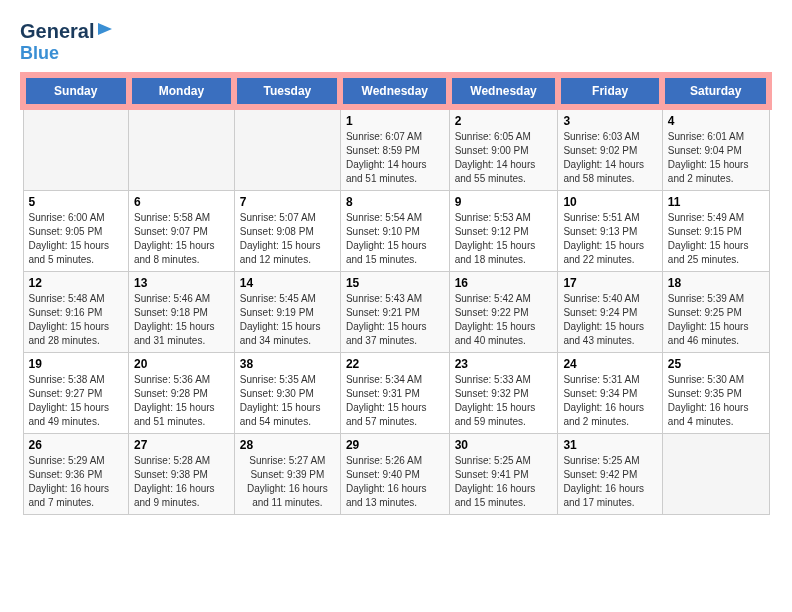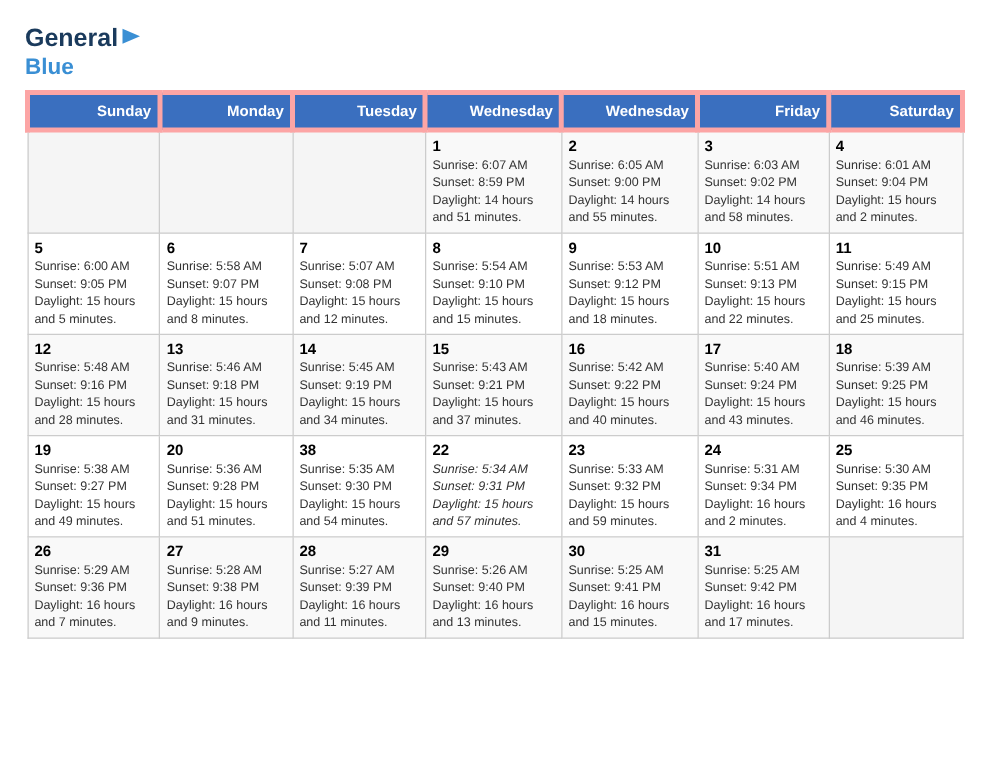--- a/index.html
+++ b/index.html
@@ -48,25 +48,25 @@
       color: #333;
     }
     table {
       width: 100%;
       border-collapse: collapse;
       font-size: 10.5px;
     }
     thead tr th {
       background-color: #3a6fbf;
       color: #fff;
-      text-align: right;
+      text-align: center;
       padding: 6px 5px;
       font-size: 12px;
       font-weight: bold;
-      border: 4px solid #fca5a5;
+      border: 6px solid #fca5a5;
     }
     tbody tr td {
       vertical-align: top;
       padding: 4px 5px;
       border: 1px solid #ccc;
       width: 113px;
       min-height: 80px;
       background: #fff;
     }
     tbody tr:nth-child(odd) td {
@@ -246,21 +246,21 @@
 Daylight: 15 hours and 51 minutes.</div>
         </td>
         <td>
           <span class="day-number">38</span>
           <div class="day-info" style="white-space: pre-line;">Sunrise: 5:35 AM
 Sunset: 9:30 PM
 Daylight: 15 hours and 54 minutes.</div>
         </td>
         <td>
           <span class="day-number">22</span>
-          <div class="day-info" style="white-space: pre-line; font-style: italic;">Sunrise: 5:34 AM
+          <div class="day-info" style="white-space: pre-line;">Sunrise: 5:34 AM
 Sunset: 9:31 PM
 Daylight: 15 hours and 57 minutes.</div>
         </td>
         <td>
           <span class="day-number">23</span>
           <div class="day-info" style="white-space: pre-line;">Sunrise: 5:33 AM
 Sunset: 9:32 PM
 Daylight: 15 hours and 59 minutes.</div>
         </td>
         <td>
@@ -284,21 +284,21 @@
 Daylight: 16 hours and 7 minutes.</div>
         </td>
         <td>
           <span class="day-number">27</span>
           <div class="day-info" style="white-space: pre-line;">Sunrise: 5:28 AM
 Sunset: 9:38 PM
 Daylight: 16 hours and 9 minutes.</div>
         </td>
         <td>
           <span class="day-number">28</span>
-          <div class="day-info" style="white-space: pre-line;">Sunrise: 5:27 AM
+          <div class="day-info" style="white-space: pre-line; text-align: center;">Sunrise: 5:27 AM
 Sunset: 9:39 PM
 Daylight: 16 hours and 11 minutes.</div>
         </td>
         <td>
           <span class="day-number">29</span>
           <div class="day-info" style="white-space: pre-line;">Sunrise: 5:26 AM
 Sunset: 9:40 PM
 Daylight: 16 hours and 13 minutes.</div>
         </td>
         <td>

